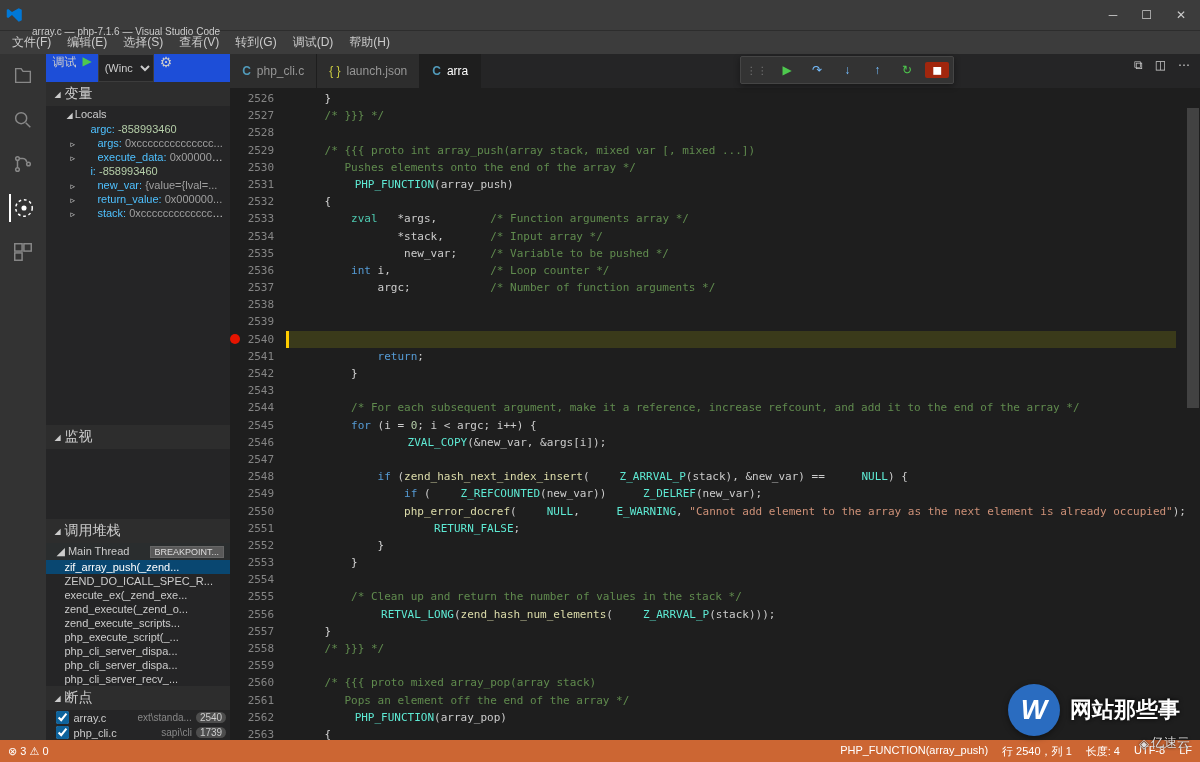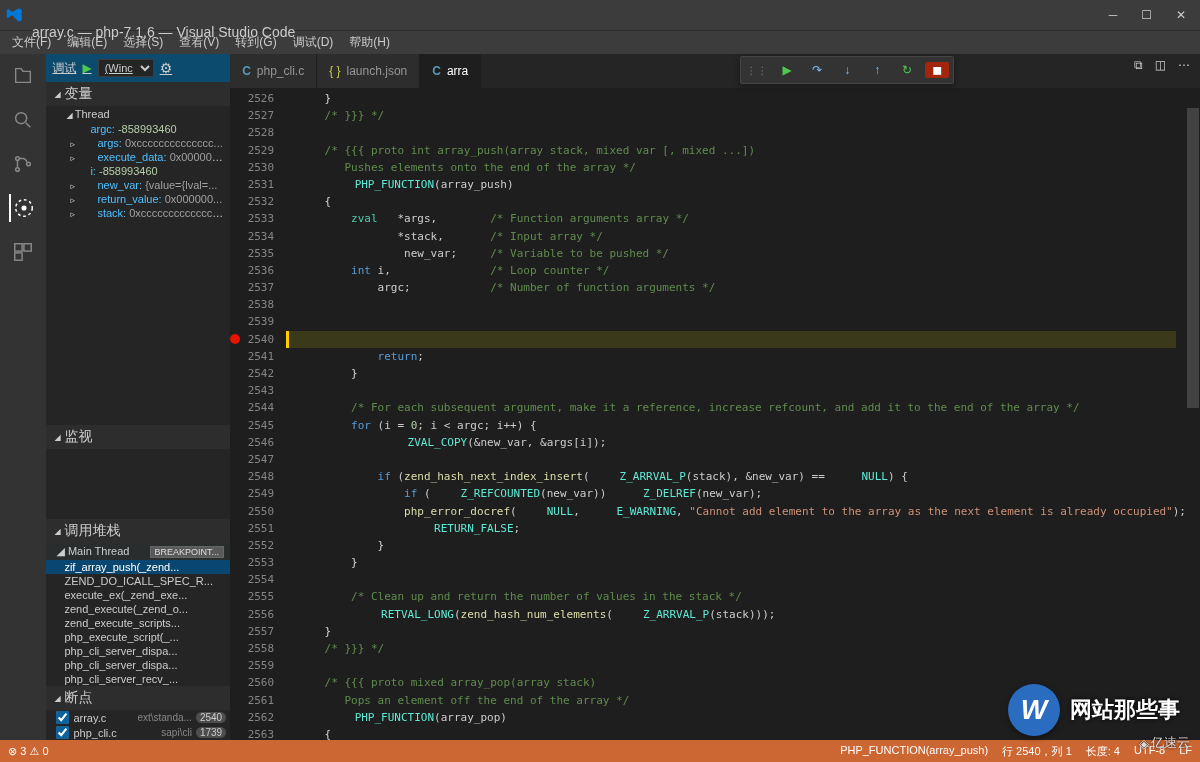--- a/index.html
+++ b/index.html
@@ -1,31 +1,31 @@
 <!DOCTYPE html>
 <html><head>
 <meta charset="utf-8">
 <style>
 * { margin: 0; padding: 0; box-sizing: border-box; }
 body { font-family: "Segoe UI", "Microsoft YaHei", sans-serif; font-size: 12px; background: #1e1e1e; color: #ccc; width: 1200px; height: 762px; overflow: hidden; position: relative; }
 .titlebar { height: 30px; background: #3c3c3c; display: flex; align-items: center; padding: 0 6px; color: #ccc; }
 .titlebar .vs-icon { width: 18px; height: 18px; margin-right: 8px; display: inline-flex; }
-.titlebar .title { flex: 1; font-size: 14px; margin-top: 33px; }
+.titlebar .title { flex: 1; font-size: 10px; margin-top: 33px; }
 .titlebar .winbtns { display: flex; gap: 24px; padding-right: 8px; }
 .titlebar .winbtns span { font-size: 12px; cursor: pointer; }
 .menubar { height: 24px; background: #3c3c3c; display: flex; align-items: center; padding: 0 6px; gap: 4px; font-size: 12px; border-top: 1px solid #2d2d2d; }
 .menubar .mitem { padding: 2px 6px; cursor: pointer; }
 .main { display: flex; height: calc(100% - 30px - 24px - 22px); }
 .activitybar { width: 48px; background: #333; display: flex; flex-direction: column; align-items: center; padding-top: 8px; gap: 16px; }
 .activitybar .aicon { width: 28px; height: 28px; display: flex; align-items: center; justify-content: center; color: #888; cursor: pointer; }
 .activitybar .aicon.active { color: #fff; border-left: 2px solid #fff; }
 .sidebar { width: 190px; background: #252526; display: flex; flex-direction: column; font-size: 12px; overflow: hidden; }
 .sidebar .section-hdr { background: #2d2d2d; padding: 3px 8px; font-size: 14px; color: #ccc; display: flex; align-items: center; gap: 4px; }
 .sidebar .section-hdr::before { content: "◢"; font-size: 8px; color: #ccc; }
-.dbg-toolbar { height: 28px; background: #0c4a6e; display: flex; align-items: center; padding: 0 6px; gap: 6px; text-decoration: underline; }
+.dbg-toolbar { height: 28px; background: #1d4ed8; display: flex; padding: 0 6px; gap: 6px; }
 .dbg-toolbar .lbl { font-size: 12px; }
 .dbg-toolbar .play { color: #4ec94e; font-size: 12px; cursor: pointer; }
 .dbg-toolbar select { background: #252526; color: #ccc; border: 1px solid #3c3c3c; font-size: 11px; padding: 1px 2px; width: 56px; }
 .dbg-toolbar .gear, .dbg-toolbar .term { color: #ccc; font-size: 14px; cursor: pointer; }
 .vars, .watch, .callstack, .bpts { overflow: hidden; }
 .vars .locals-hdr { padding: 2px 8px 2px 20px; font-size: 11px; }
 .vars .locals-hdr::before { content: "◢ "; font-size: 8px; }
 .var-line { padding: 1px 4px 1px 24px; font-size: 11px; white-space: nowrap; overflow: hidden; text-overflow: ellipsis; }
 .var-line.sub::before { content: "▹ "; font-size: 9px; color: #ccc; }
 .var-line .k { color: #4fc1ff; margin-left: 20px; }
@@ -140,21 +140,21 @@
     <div class="dbg-toolbar">
       <span class="lbl">调试</span>
       <span class="play">▶</span>
       <select><option>(Winc</option></select>
       <span class="gear">⚙</span>
 
     </div>
 
     <div class="section-hdr">变量</div>
     <div class="vars">
-      <div class="locals-hdr">Thread</div>
+      <div class="locals-hdr">Locals</div>
       <div id="varslist">
           <div class="var-line"><span class="k">argc:</span> <span class="v num">-858993460</span></div>
           <div class="var-line sub"><span class="k">args:</span> <span class="v ">0xcccccccccccccc...</span></div>
           <div class="var-line sub"><span class="k">execute_data:</span> <span class="v ">0x000002...</span></div>
           <div class="var-line"><span class="k">i:</span> <span class="v num">-858993460</span></div>
           <div class="var-line sub"><span class="k">new_var:</span> <span class="v ">{value={lval=...</span></div>
           <div class="var-line sub"><span class="k">return_value:</span> <span class="v ">0x000000...</span></div>
           <div class="var-line sub"><span class="k">stack:</span> <span class="v ">0xcccccccccccccc...</span></div>
         </div>
     </div>

